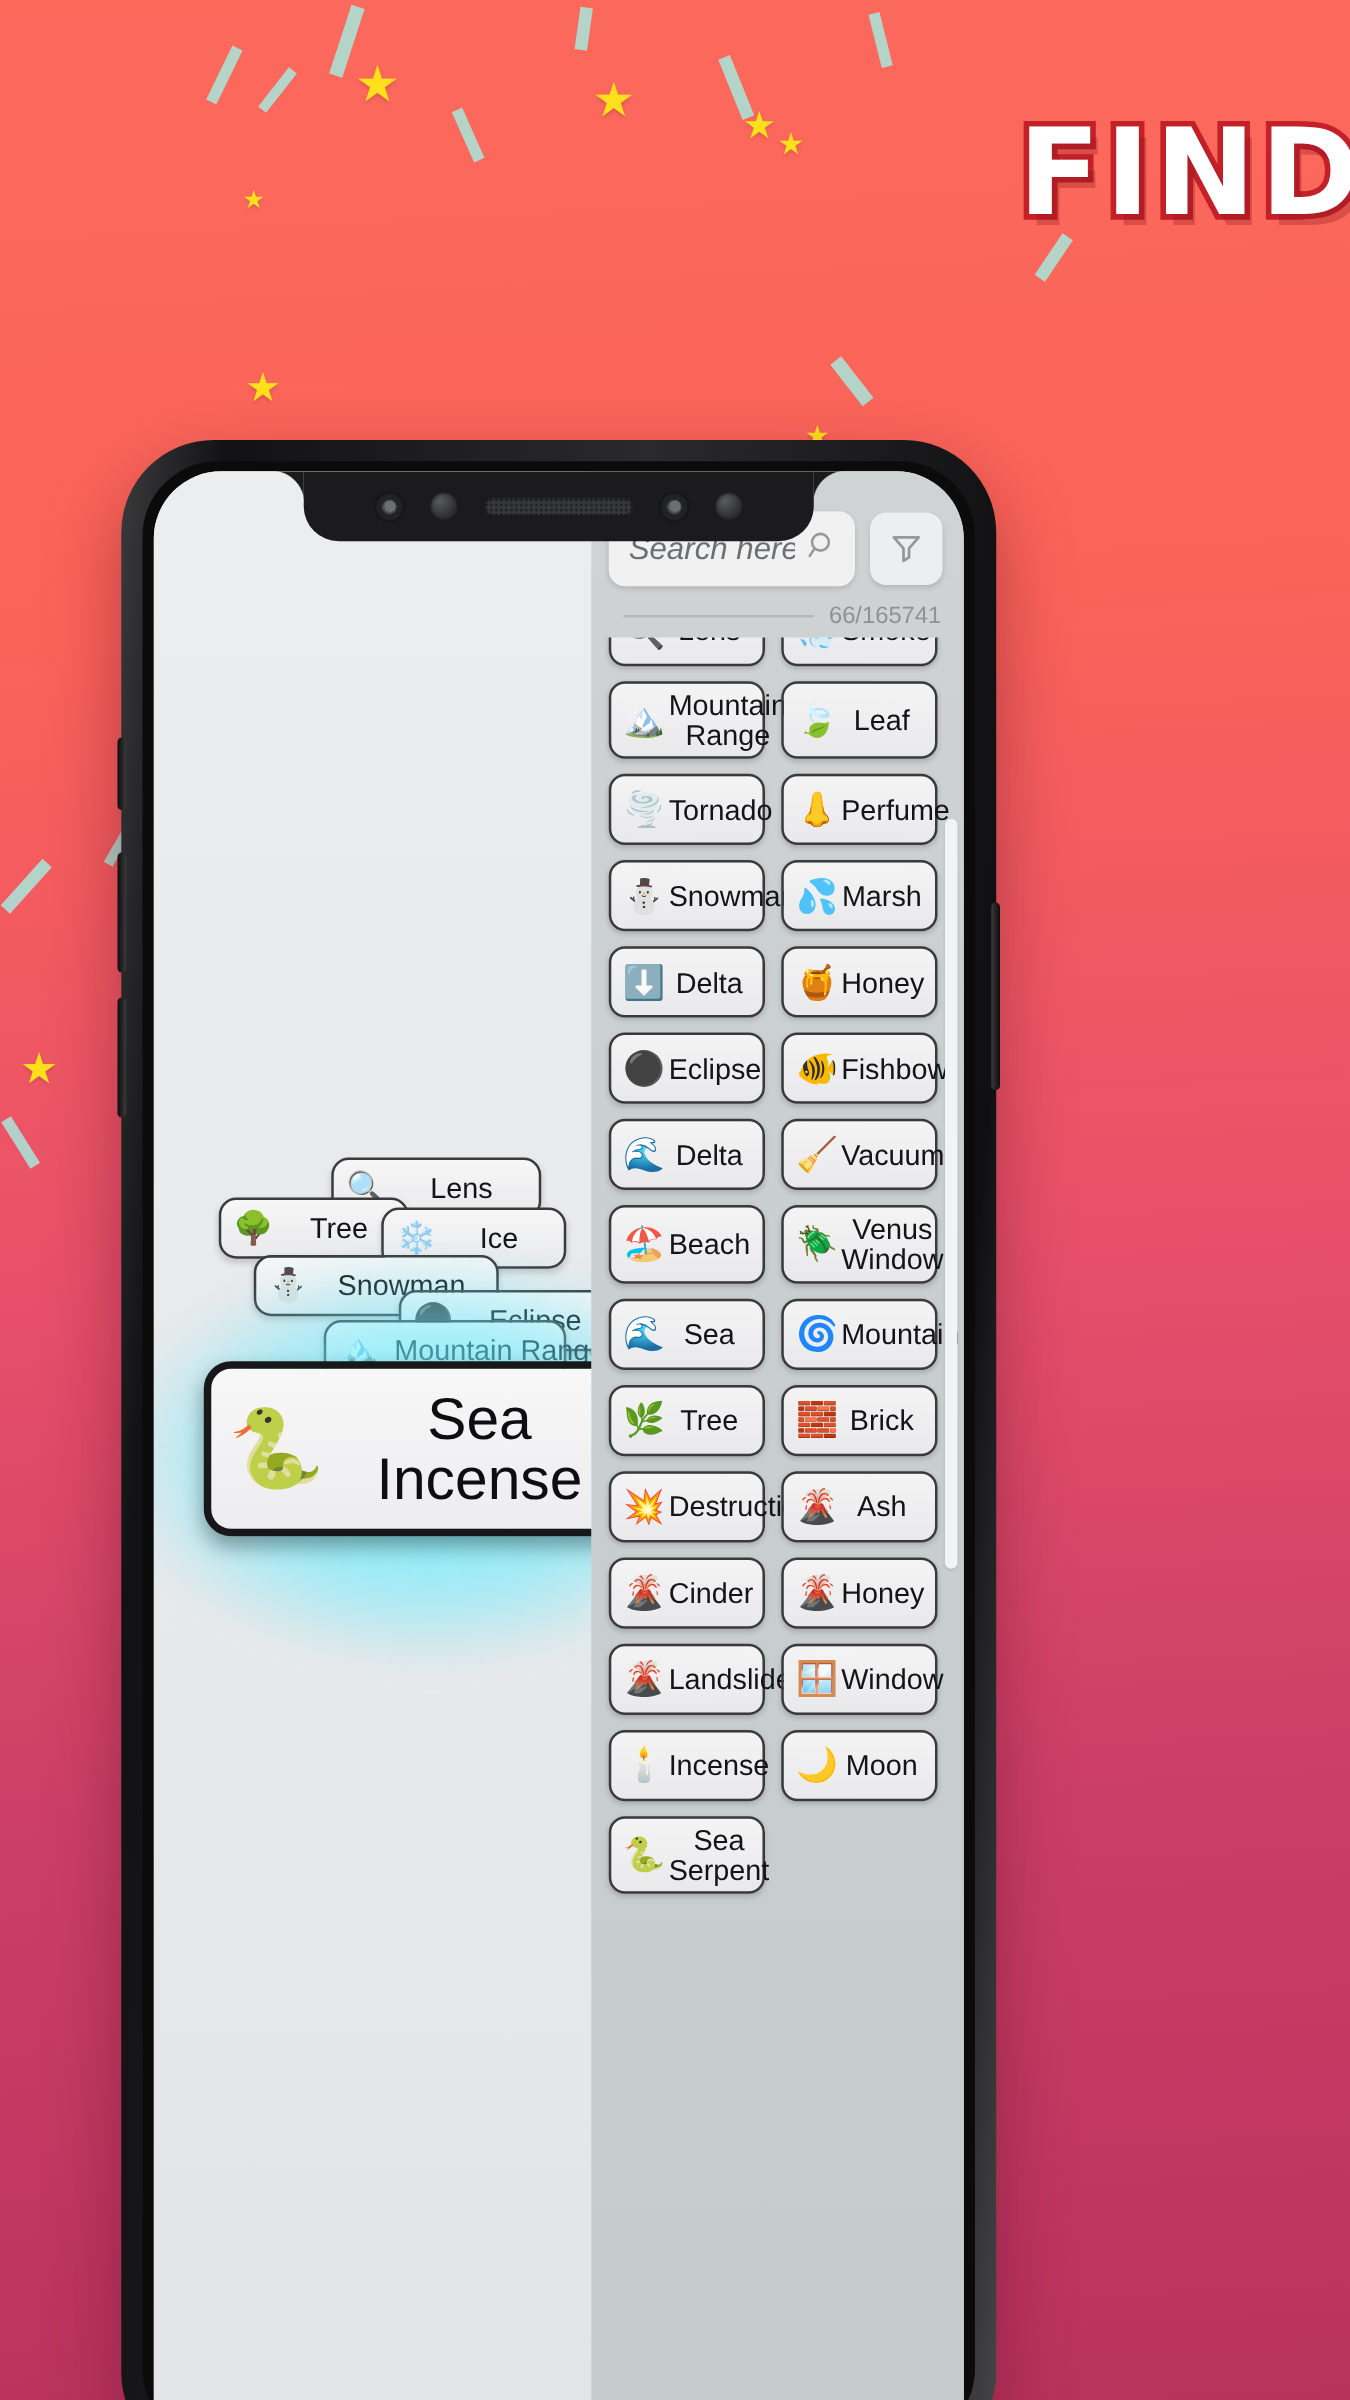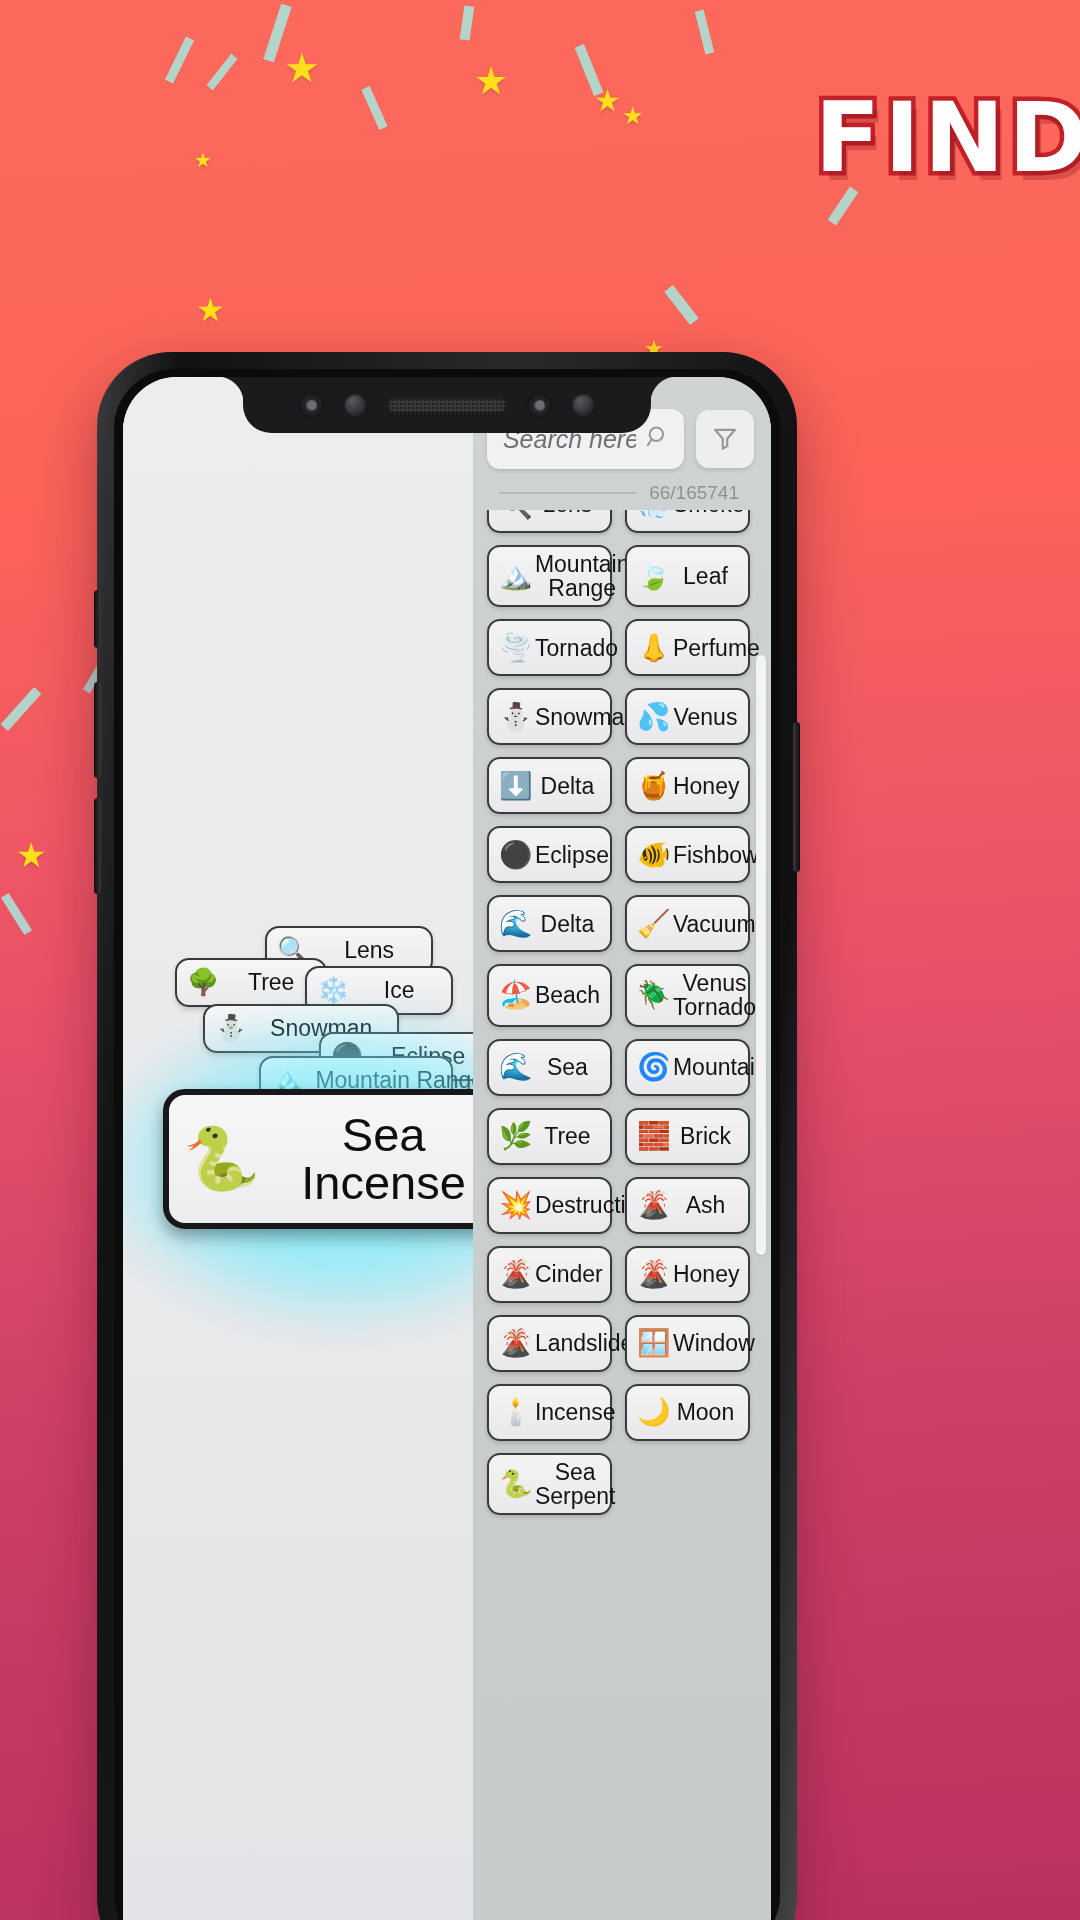--- a/index.html
+++ b/index.html
@@ -216,21 +216,21 @@
   #filter-btn {
     width: 58px; height: 58px;
     background: #EDEEEF;
     border-radius: 13px;
     box-shadow: 0 2px 4px rgba(0,0,0,.13);
     display: flex; align-items: center; justify-content: center;
     border: 0; cursor: pointer;
   }
   #counter-row {
     display: flex; align-items: center; gap: 12px;
-    padding: 13px 32px 6px 26px;
+    padding: 13px 18px 6px 26px;
   }
   #counter-rule { flex: 1; height: 2px; background: #B4B9B9; }
   #counter-text {
     font-size: 19px; color: #8D9293;
     font-family: "Liberation Sans", sans-serif;
   }
   #list-clip {
     position: relative;
     height: calc(100% - 152px);
     overflow: hidden;
@@ -422,21 +422,21 @@
                 <div class="item">
                   <span class="em">👃</span>
                   <span class="tx">Perfume</span>
                 </div>
                 <div class="item">
                   <span class="em">⛄</span>
                   <span class="tx">Snowman</span>
                 </div>
                 <div class="item">
                   <span class="em">💦</span>
-                  <span class="tx">Venus</span>
+                  <span class="tx">Marsh</span>
                 </div>
                 <div class="item">
                   <span class="em">⬇️</span>
                   <span class="tx">Delta</span>
                 </div>
                 <div class="item">
                   <span class="em">🍯</span>
                   <span class="tx">Honey</span>
                 </div>
                 <div class="item">
@@ -454,21 +454,21 @@
                 <div class="item">
                   <span class="em">🧹</span>
                   <span class="tx">Vacuum</span>
                 </div>
                 <div class="item">
                   <span class="em">🏖️</span>
                   <span class="tx">Beach</span>
                 </div>
                 <div class="item">
                   <span class="em">🪲</span>
-                  <span class="tx">Venus Tornado</span>
+                  <span class="tx">Venus Window</span>
                 </div>
                 <div class="item">
                   <span class="em">🌊</span>
                   <span class="tx">Sea</span>
                 </div>
                 <div class="item">
                   <span class="em">🌀</span>
                   <span class="tx">Mountain</span>
                 </div>
                 <div class="item">

